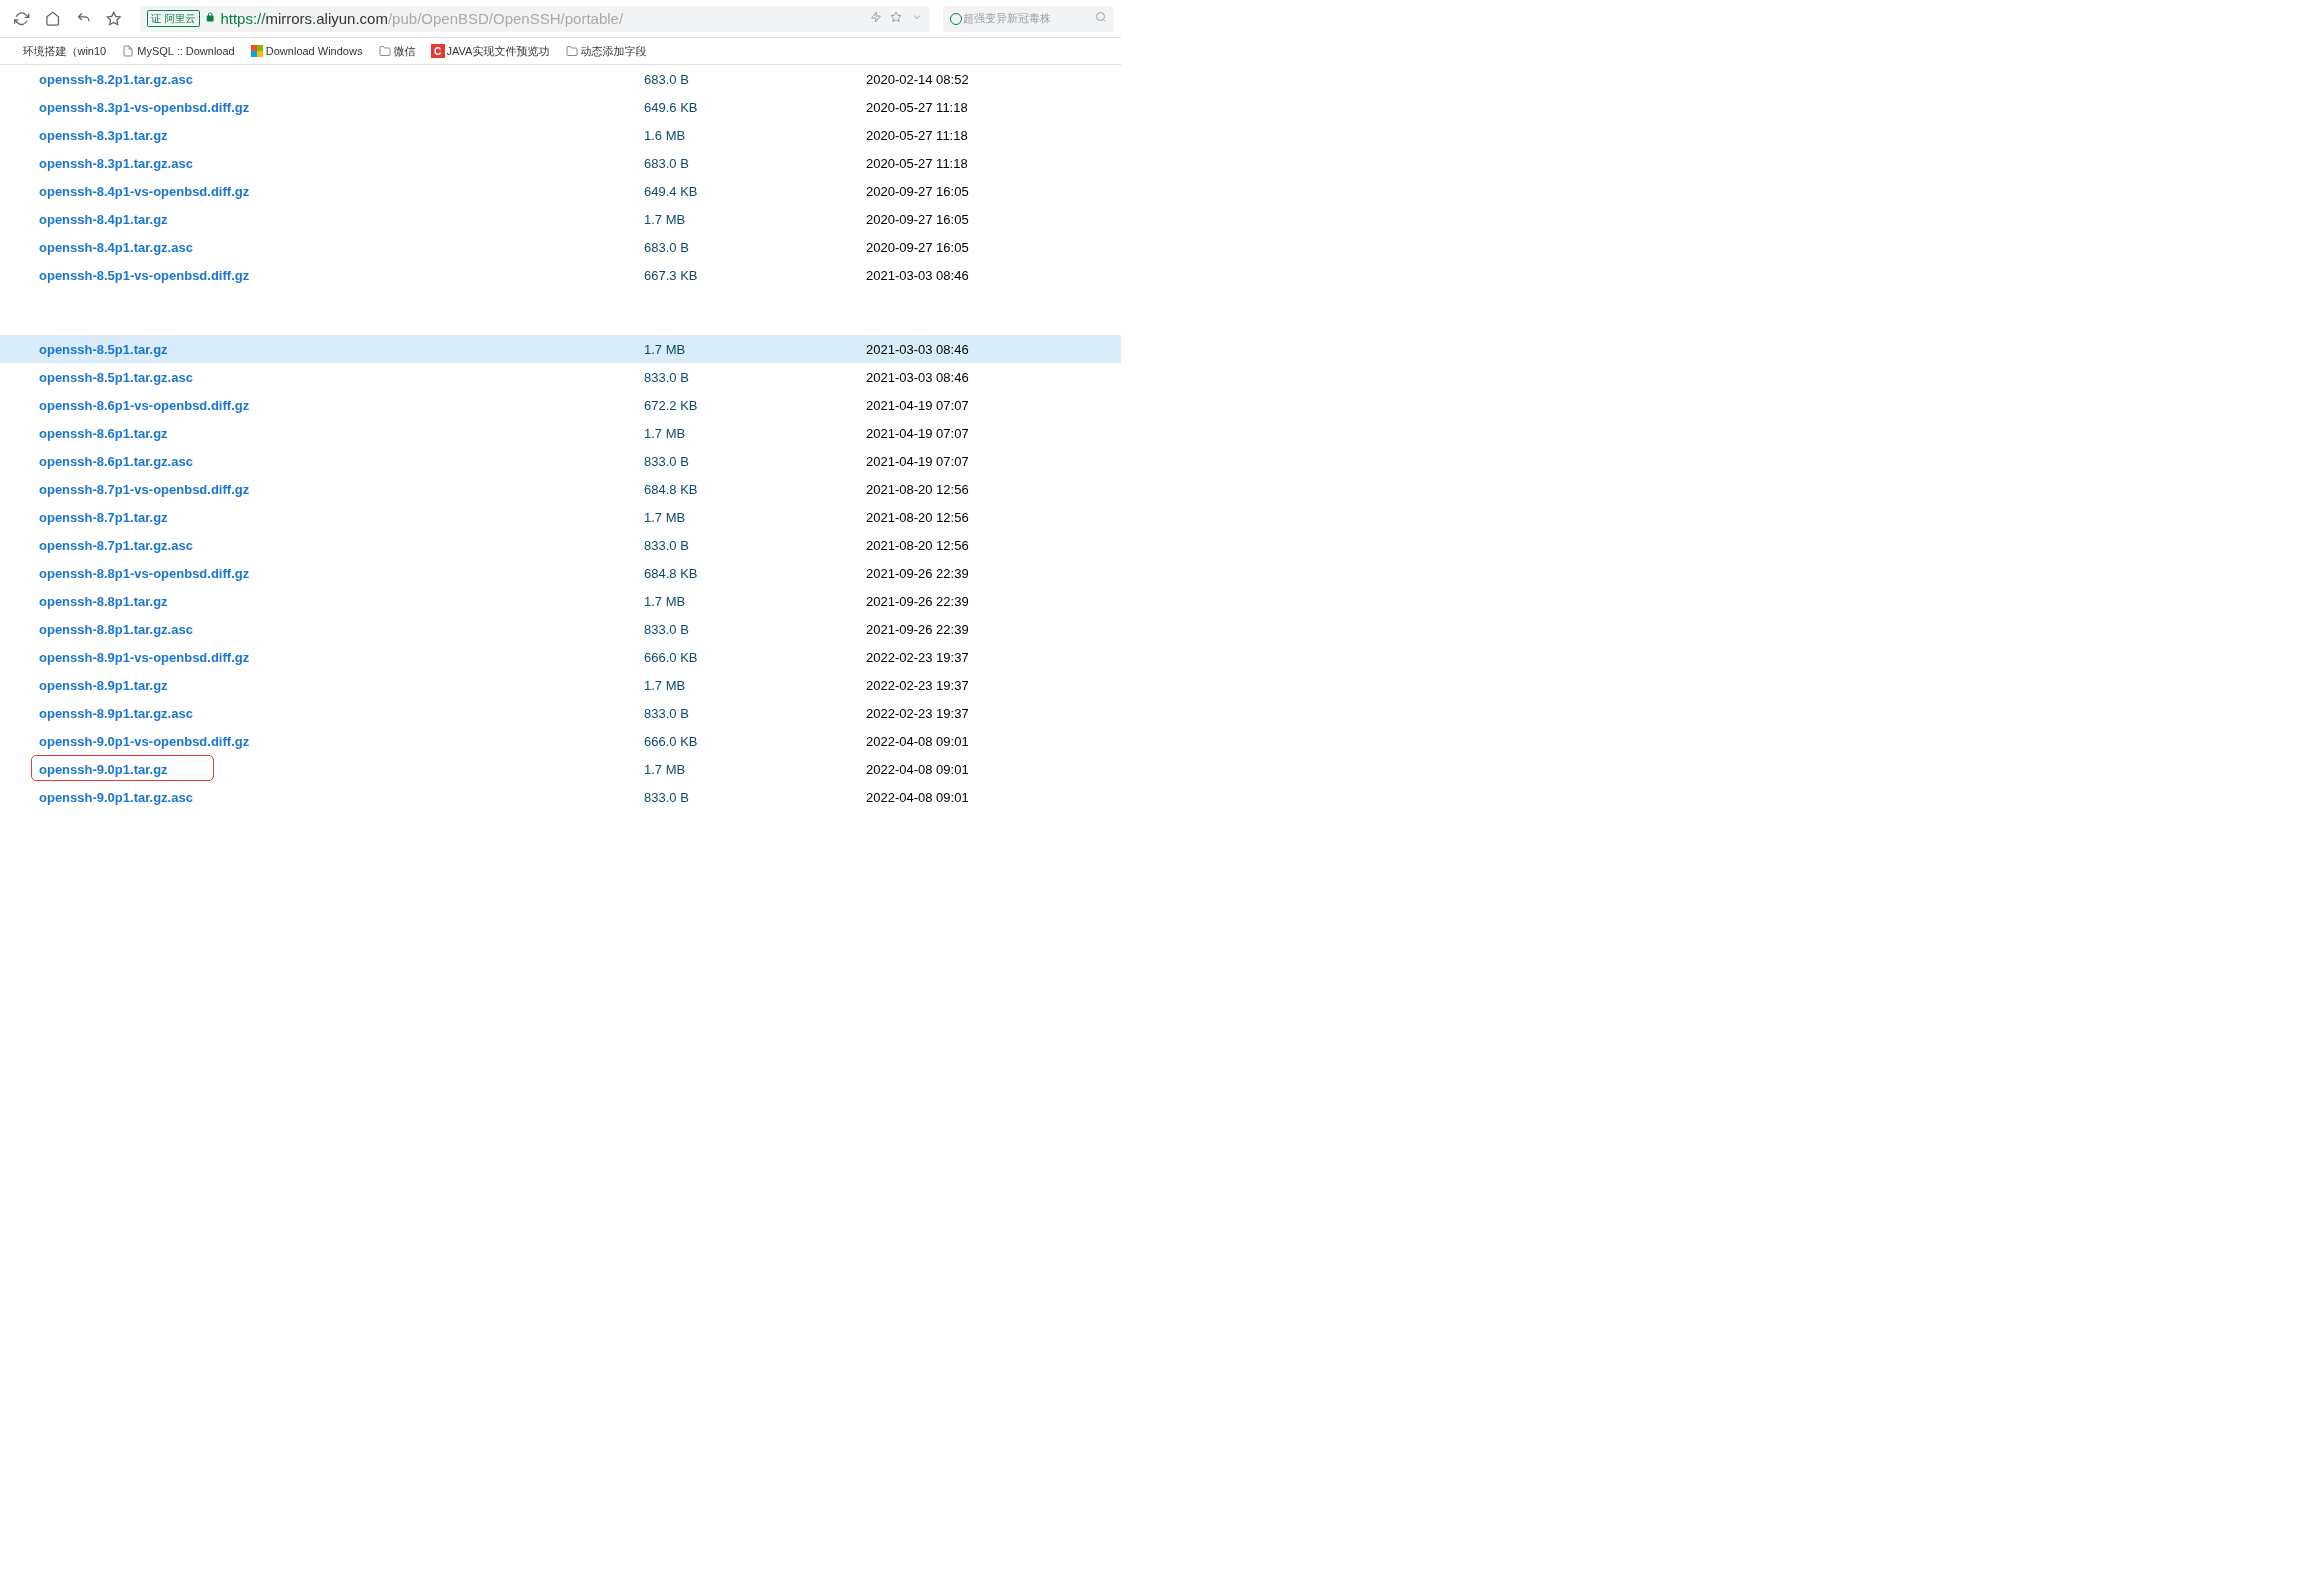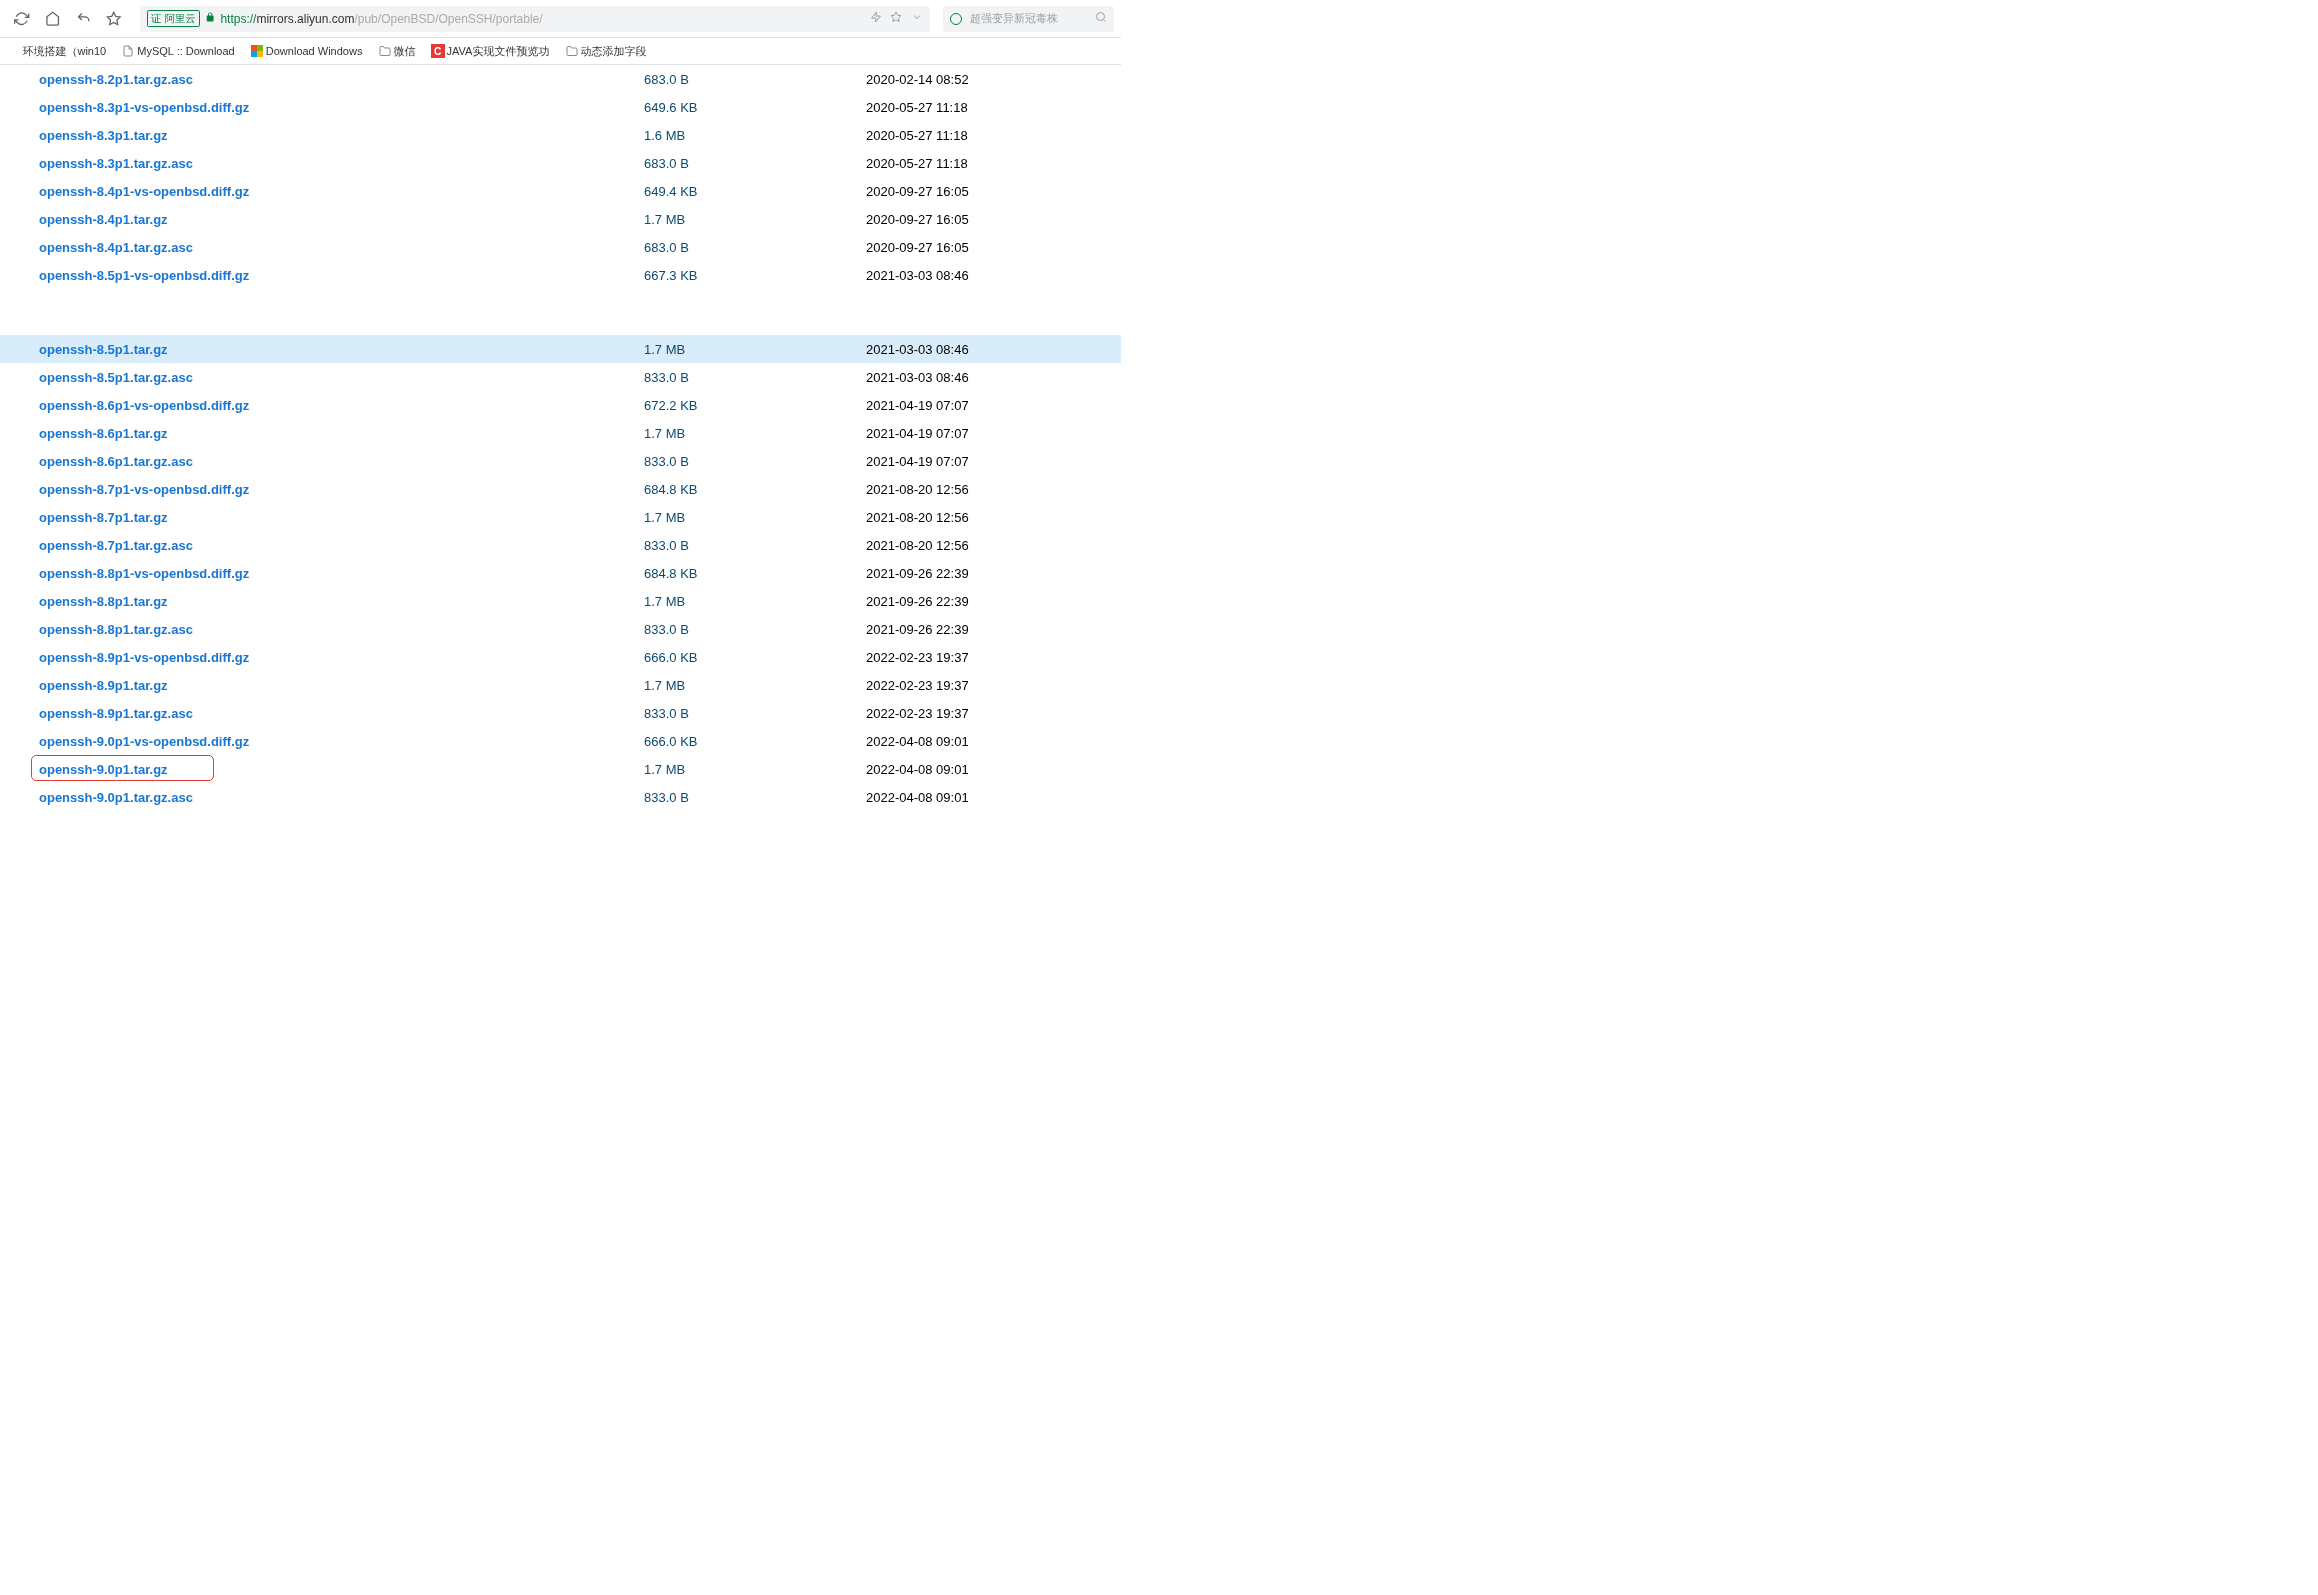--- a/index.html
+++ b/index.html
@@ -55,21 +55,21 @@
       color: #0b8043;
       border: 0.9px solid #0b8043;
       padding: 0.9px 3.4px;
       border-radius: 1.7px;
     }
     .lock-icon {
       color: #0b8043;
     }
     .url-text {
       color: #aaa;
-      font-size: 12px;
+      font-size: 15px;
       white-space: nowrap;
       overflow: hidden;
     }
     .url-secure {
       color: #0b8043;
     }
     .url-host {
       color: #333;
     }
     .address-bar-right {
@@ -80,21 +80,21 @@
       color: #9aa0a6;
     }
     .search-box {
       display: flex;
       align-items: center;
       width: 171px;
       height: 26px;
       background: #f1f3f4;
       border-radius: 3.4px;
       padding: 0 6.8px;
-      gap: 8px;
+      gap: 1px;
       color: #9aa0a6;
     }
     .search-ring {
       width: 12px;
       height: 12px;
       border: 1.7px solid #0b8043;
       border-radius: 50%;
     }
     .search-text {
       flex: 1;

